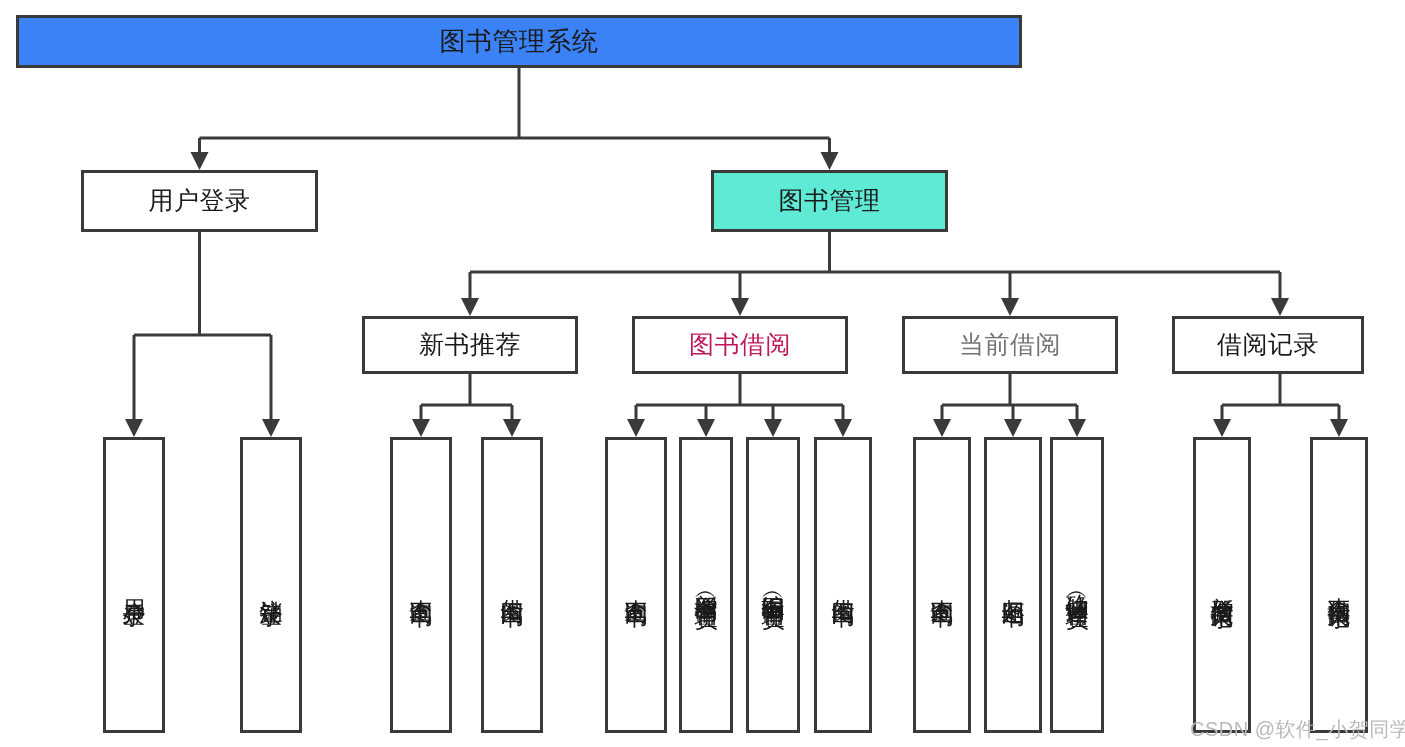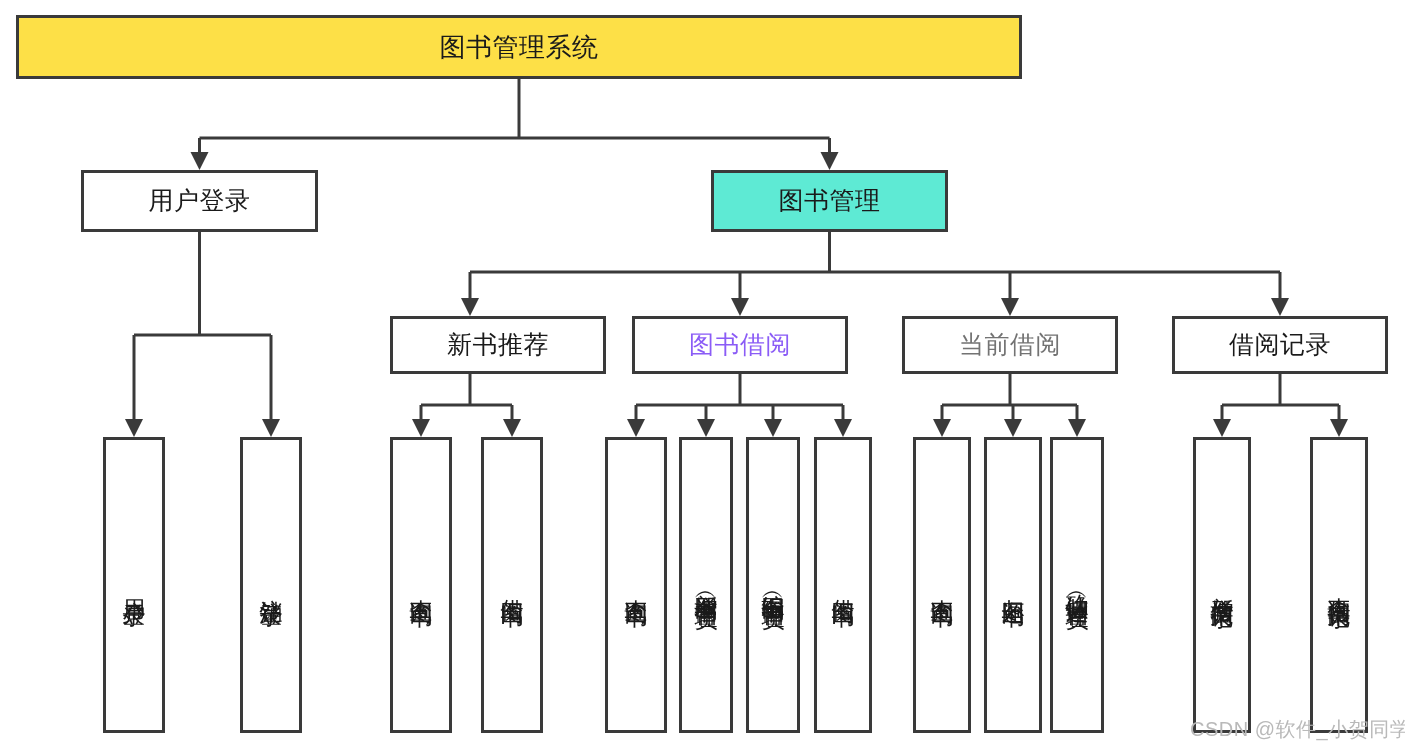--- a/index.html
+++ b/index.html
@@ -122,39 +122,39 @@
       <polygon points="1068,419 1086,419 1077,437" fill="#3a3a3a"></polygon>
       <line x1="1280" y1="374" x2="1280" y2="405" stroke="#3a3a3a" stroke-width="3"></line>
       <line x1="1222" y1="405" x2="1339" y2="405" stroke="#3a3a3a" stroke-width="3"></line>
       <line x1="1222" y1="405" x2="1222" y2="423" stroke="#3a3a3a" stroke-width="3"></line>
       <polygon points="1213,419 1231,419 1222,437" fill="#3a3a3a"></polygon>
       <line x1="1339" y1="405" x2="1339" y2="423" stroke="#3a3a3a" stroke-width="3"></line>
       <polygon points="1330,419 1348,419 1339,437" fill="#3a3a3a"></polygon>
     </svg>
 
   <div id="node-layer">
-      <div class="node horiz root" style="left: 16px; top: 15px; width: 1006px; height: 64px; border-color: rgb(58, 58, 58); background: #fde047; color: rgb(26, 26, 26);">
+      <div class="node horiz root" style="left: 16px; top: 15px; width: 1006px; height: 53px; border-color: rgb(58, 58, 58); background: #3b82f6; color: rgb(26, 26, 26);">
         <span class="htext">图书管理系统</span>
       </div>
       <div class="node horiz" style="left: 81px; top: 170px; width: 237px; height: 62px; border-color: rgb(58, 58, 58); background: rgb(255, 255, 255); color: rgb(26, 26, 26);">
         <span class="htext">用户登录</span>
       </div>
       <div class="node horiz" style="left: 711px; top: 170px; width: 237px; height: 62px; border-color: rgb(58, 58, 58); background: #5eead4; color: rgb(26, 26, 26);">
         <span class="htext">图书管理</span>
       </div>
-      <div class="node horiz" style="left: 362px; top: 316px; width: 216px; height: 58px; border-color: rgb(58, 58, 58); background: rgb(255, 255, 255); color: rgb(26, 26, 26); margin-left: 28px;">
+      <div class="node horiz" style="left: 362px; top: 316px; width: 216px; height: 58px; border-color: rgb(58, 58, 58); background: rgb(255, 255, 255); color: rgb(26, 26, 26);">
         <span class="htext">新书推荐</span>
       </div>
-      <div class="node horiz" style="left: 632px; top: 316px; width: 216px; height: 58px; border-color: rgb(58, 58, 58); background: rgb(255, 255, 255); color: #8b5cf6; align-items: center;">
+      <div class="node horiz" style="left: 632px; top: 316px; width: 216px; height: 58px; border-color: rgb(58, 58, 58); background: rgb(255, 255, 255); color: #be185d; align-items: center;">
         <span class="htext">图书借阅</span>
       </div>
       <div class="node horiz" style="left: 902px; top: 316px; width: 216px; height: 58px; border-color: rgb(58, 58, 58); background: rgb(255, 255, 255); color: #737373;">
         <span class="htext">当前借阅</span>
       </div>
-      <div class="node horiz" style="left: 1172px; top: 316px; width: 216px; height: 58px; border-color: rgb(58, 58, 58); background: rgb(255, 255, 255); color: rgb(26, 26, 26); text-align: right;">
+      <div class="node horiz" style="left: 1172px; top: 316px; width: 192px; height: 58px; border-color: rgb(58, 58, 58); background: rgb(255, 255, 255); color: rgb(26, 26, 26); text-align: right;">
         <span class="htext">借阅记录</span>
       </div>
       <div class="node vert" style="left: 103px; top: 437px; width: 62px; height: 296px; border-color: rgb(58, 58, 58); background: rgb(255, 255, 255); color: rgb(26, 26, 26);">
         <span class="vtext">用户登录</span>
       </div>
       <div class="node vert" style="left: 240px; top: 437px; width: 62px; height: 296px; border-color: rgb(58, 58, 58); background: rgb(255, 255, 255); color: rgb(26, 26, 26);">
         <span class="vtext">注销登录</span>
       </div>
       <div class="node vert" style="left: 390px; top: 437px; width: 62px; height: 296px; border-color: rgb(58, 58, 58); background: rgb(255, 255, 255); color: rgb(26, 26, 26);">
         <span class="vtext">查询图书</span>

